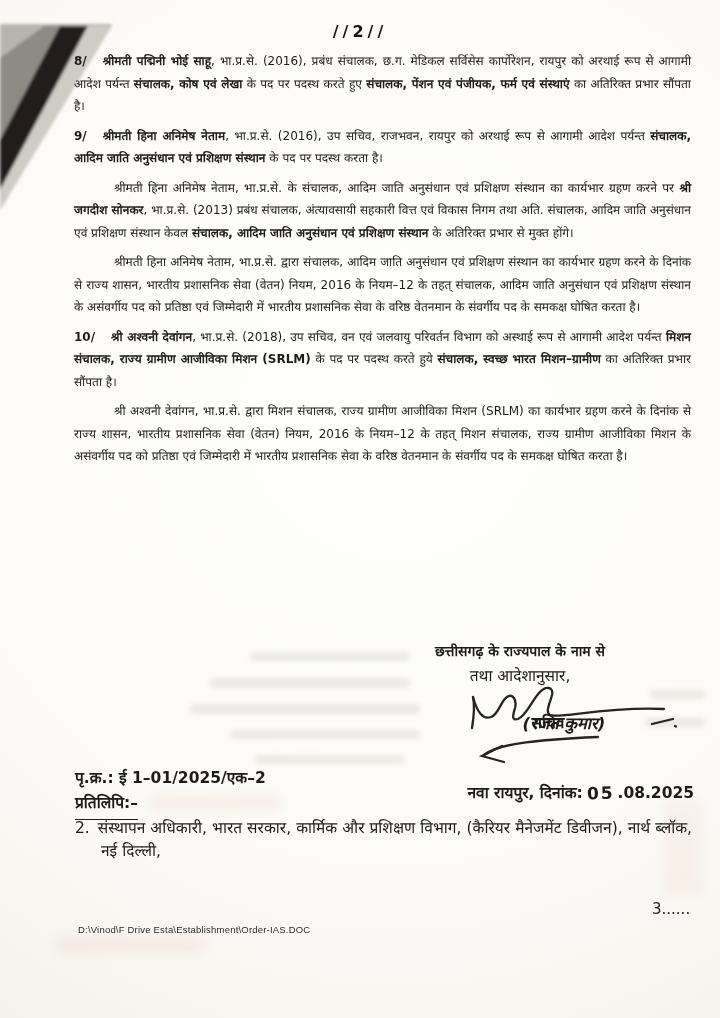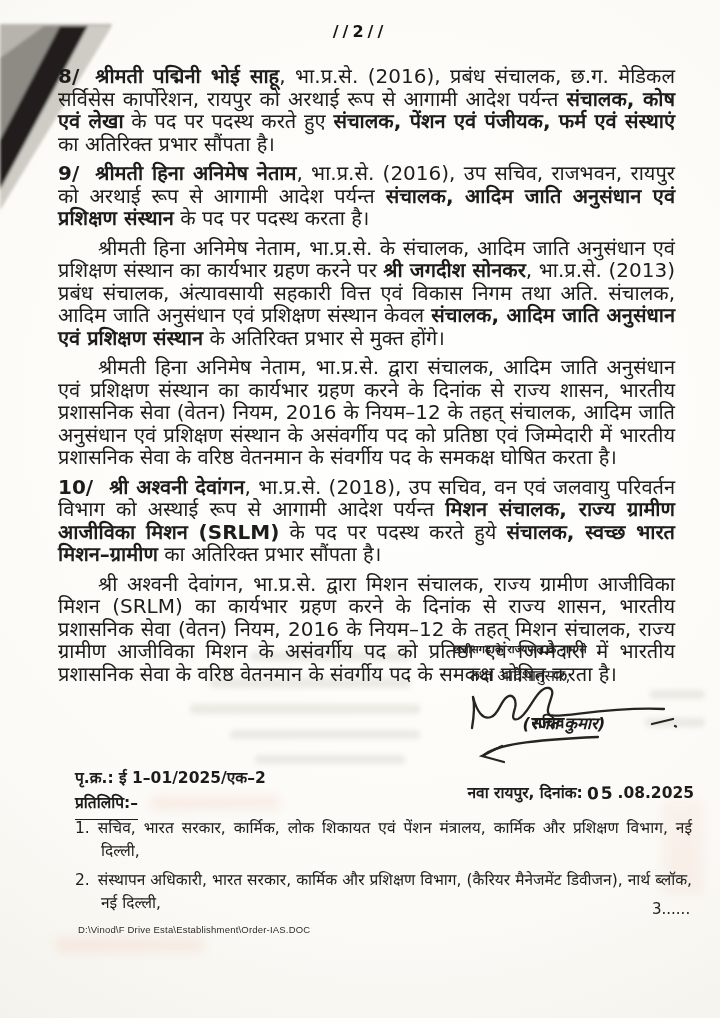--- a/index.html
+++ b/index.html
@@ -15,29 +15,29 @@
   }
   
   .corner-artifact{position:absolute;left:0;top:0;width:140px;height:220px;}
   
   .page-header{
     position:absolute;top:22px;left:0;width:720px;
     text-align:center;font-weight:700;font-size:16px;letter-spacing:4px;color:#161513;
   }
   
   .body-text{
-    position:absolute;left:58px;top:50px;width:617px;
-    font-size:20px;line-height:22.5px;text-align:justify;margin-top:15px;
+    position:absolute;left:74px;top:50px;width:617px;
+    font-size:12px;line-height:22.5px;text-align:justify;
   }
   .para{margin:0 0 7px 0;}
   .para.indent{text-indent:40px;}
   .pnum{font-weight:700;margin-right:16px;}
   .bb{font-weight:700;}
   
-  .sig-line1{position:absolute;left:350px;top:641px;width:340px;text-align:center;font-weight:700;font-size:11px;}
+  .sig-line1{position:absolute;left:350px;top:641px;width:340px;text-align:center;font-weight:700;font-size:14px;}
   .sig-line2{position:absolute;left:350px;top:664px;width:340px;text-align:center;font-weight:400;font-size:15.5px;}
   .sig-svg{position:absolute;left:466px;top:682px;width:214px;height:84px;}
   .sig-name{position:absolute;left:478px;top:711px;width:172px;text-align:center;font-weight:700;font-size:16.5px;font-style:italic;}
   .sig-title{position:absolute;left:488px;top:711px;width:120px;text-align:center;font-weight:700;font-size:15.5px;}
   .sig-dept{position:absolute;left:352px;top:757px;width:344px;text-align:center;font-weight:700;font-size:15.5px;}
   .sig-date{position:absolute;left:352px;top:781px;width:342px;text-align:right;font-weight:700;font-size:15.5px;}
   .hand-date{display:inline-block;font-weight:700;font-size:17px;letter-spacing:2px;transform:rotate(-2deg) translateY(1px);margin:0 3px 0 4px;}
   
   .ref-no{position:absolute;left:75px;top:766px;font-weight:700;font-size:15.5px;}
   .copy-label{position:absolute;left:75px;top:791px;font-weight:700;font-size:15.5px;}
@@ -109,20 +109,19 @@
   <div class="sig-name">(रजत कुमार)</div>
   <div class="sig-title">सचिव</div>
   <div class="sig-date">
     <span>नवा रायपुर, दिनांक:</span><span class="hand-date">05</span><span>.08.2025</span>
   </div>
 
   <div class="ref-no">पृ.क्र.: ई 1–01/2025/एक–2</div>
   <div class="copy-label"><span>प्रतिलिपि:–</span></div>
 
   <div class="copies">
-    <div class="copy-item"><span class="copy-num">1.</span><span>सचिव, भारत सरकार, कार्मिक, लोक शिकायत एवं पेंशन मंत्रालय, कार्मिक और प्रशिक्षण विभाग, नई दिल्ली,</span></div>
     <div class="copy-item"><span class="copy-num">2.</span><span>संस्थापन अधिकारी, भारत सरकार, कार्मिक और प्रशिक्षण विभाग, (कैरियर मैनेजमेंट डिवीजन), नार्थ ब्लॉक, नई दिल्ली,</span></div>
   </div>
 
   <div class="page-continuation">3......</div>
   <div class="file-path">D:\Vinod\F Drive Esta\Establishment\Order-IAS.DOC</div>
 
 </div>
 
 </body></html>

